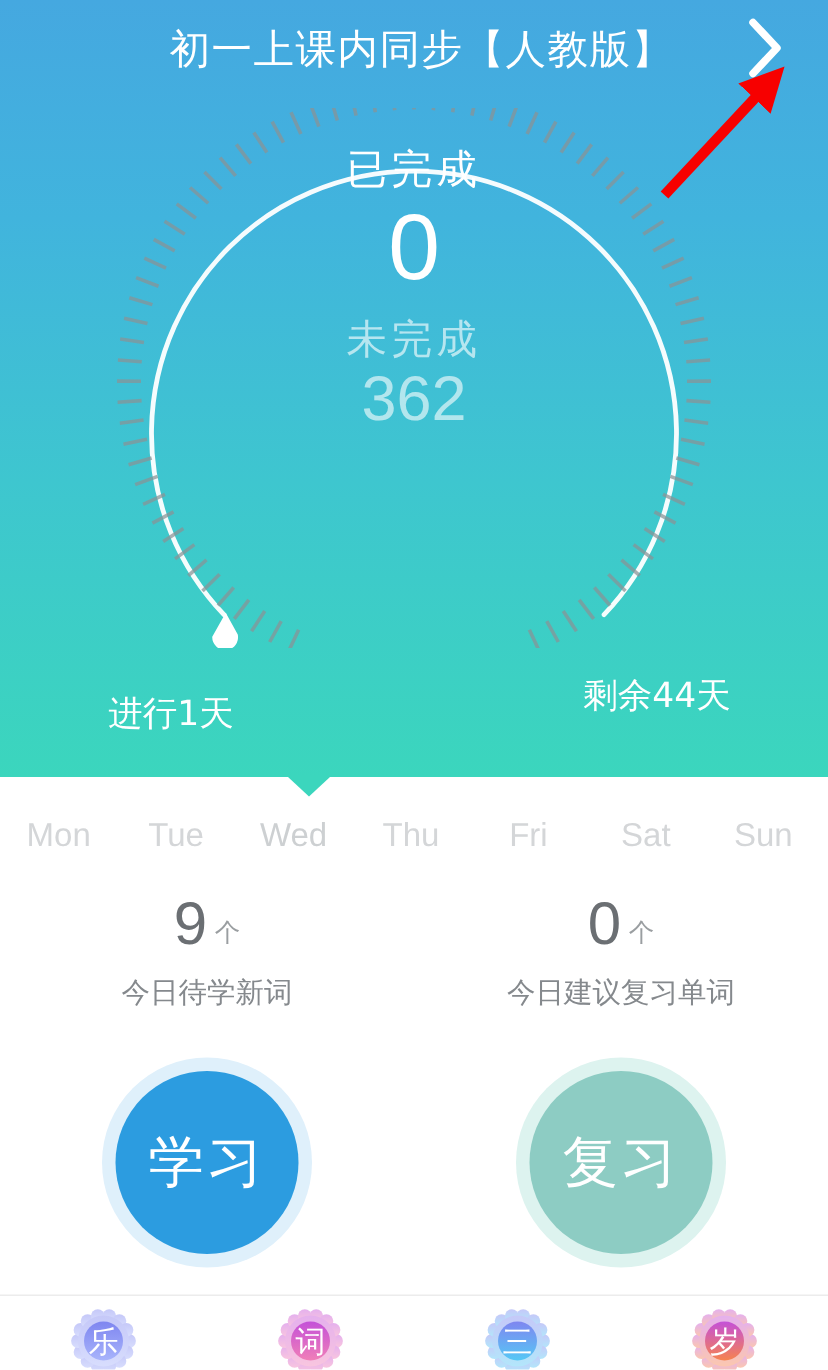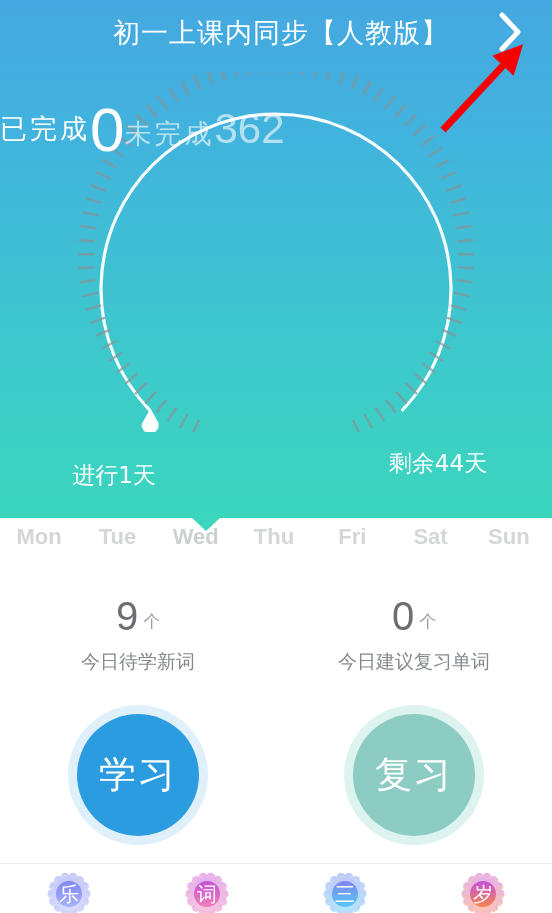--- a/index.html
+++ b/index.html
@@ -32,21 +32,21 @@
     display:flex; align-items:center; justify-content:center;
   }
   .chevron-right svg { display:block; }
 
   
   .gauge { position:absolute; left:0; top:72px; width:552px; height:360px; }
   .gauge svg { position:absolute; left:0; top:0; }
 
   .gauge-center {
     position:absolute; left:0; top:95px; width:552px;
-    display:flex; flex-direction:row; align-items:center;
+    display:flex; flex-direction:column; align-items:center;
   }
   .lbl-done { font-size:27px; color:#ffffff; letter-spacing:3px;
               font-family:"DejaVu Sans","Liberation Sans",sans-serif; }
   .num-done { font-size:62px; color:#ffffff; line-height:1.05; margin-top:2px;
               font-family:"Liberation Sans",sans-serif; font-weight:300; }
   .lbl-todo { font-size:27px; color:rgba(255,255,255,0.62); letter-spacing:3px; margin-top:10px;
               font-family:"DejaVu Sans","Liberation Sans",sans-serif; }
   .num-todo { font-size:42px; color:rgba(255,255,255,0.60); line-height:1.05;
               font-family:"Liberation Sans",sans-serif; font-weight:300; }
 
@@ -66,21 +66,21 @@
     position:absolute; left:192px; top:518px;
     width:0; height:0;
     border-left:14px solid transparent;
     border-right:14px solid transparent;
     border-top:13px solid #3bd6bd;
   }
 
   
   .weekdays {
     position:absolute; left:0; top:524px; width:548px; height:46px;
-    display:flex; align-items:flex-start;font-weight:bold;
+    display:flex; align-items:flex-end;
   }
   .weekday {
     flex:1; text-align:center; font-size:22px; color:#d4d6d8;
     font-family:"Liberation Sans",sans-serif;
   }
   .weekday.active { color:#cdd0d2; }
 
   
   .stats {
     position:absolute; left:0; top:596px; width:552px; height:90px;

